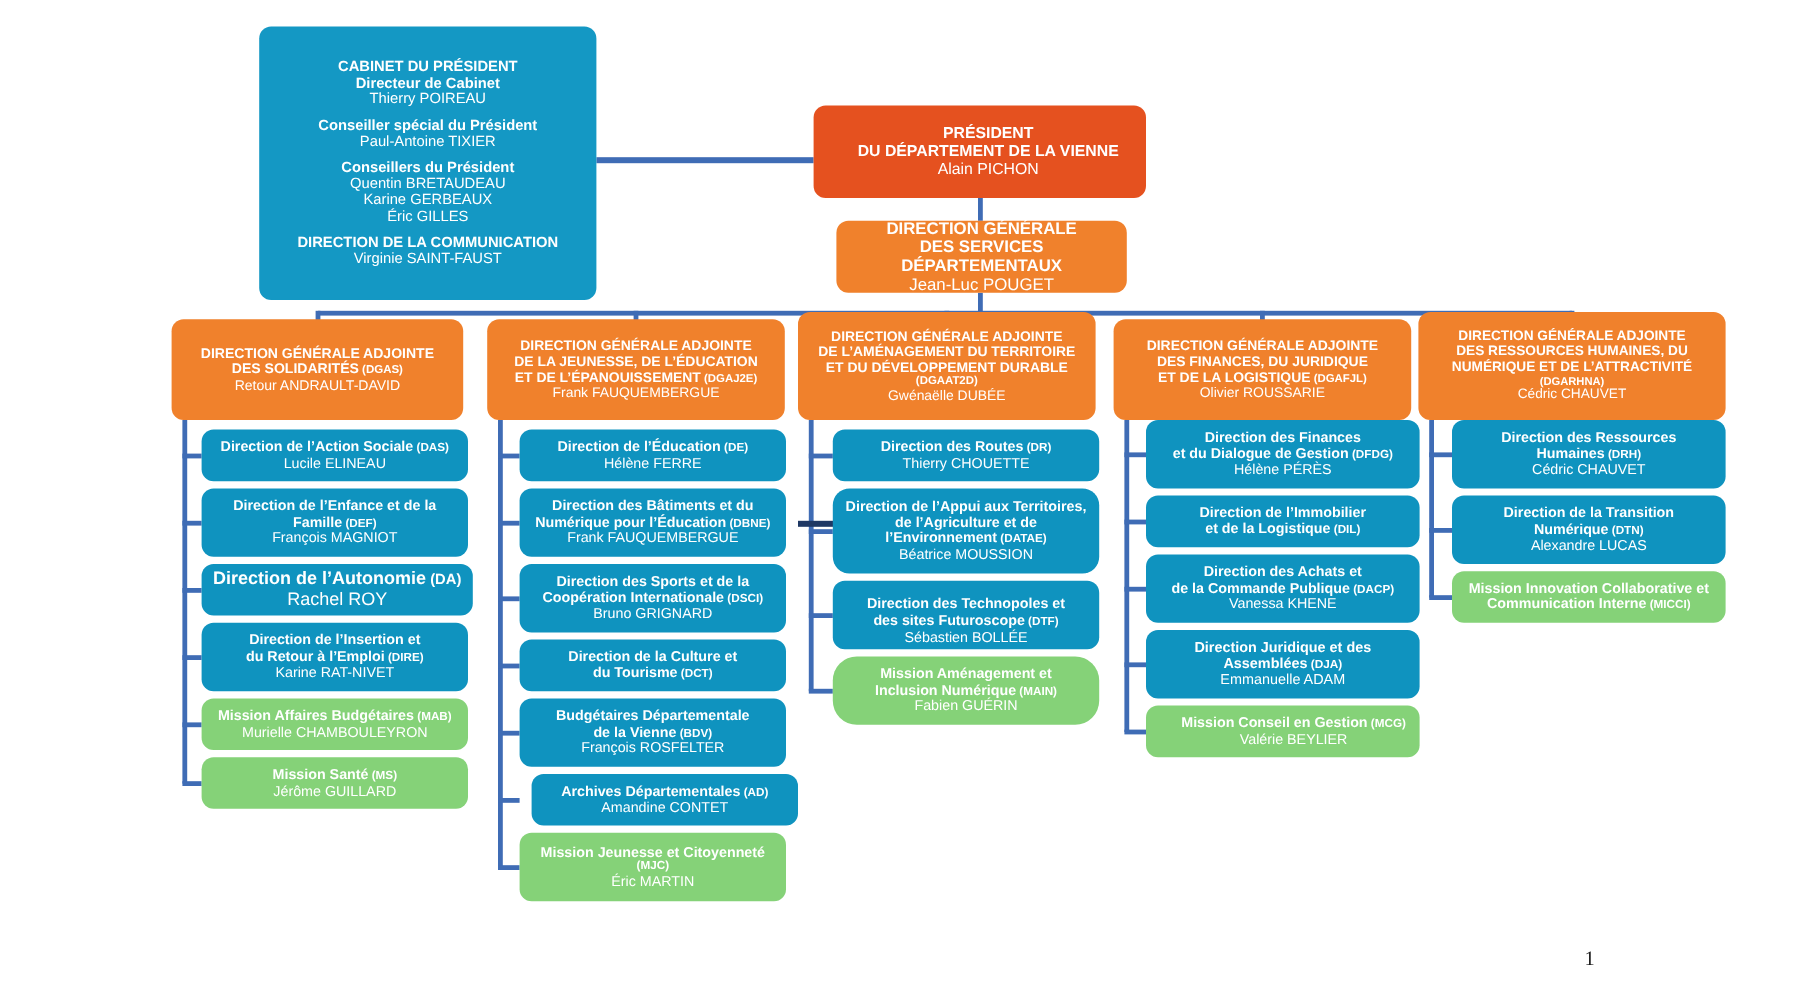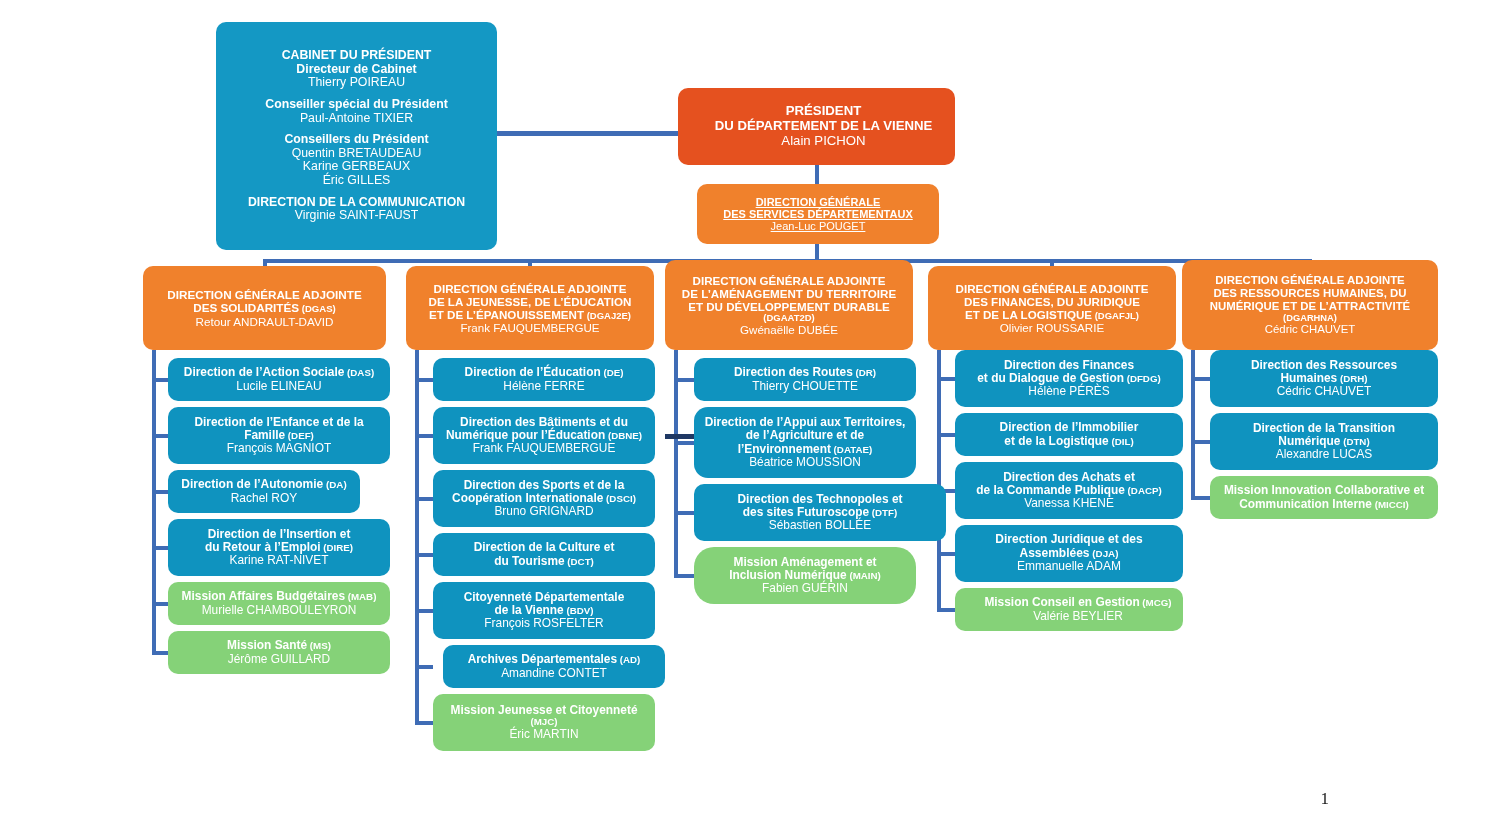--- a/index.html
+++ b/index.html
@@ -99,42 +99,42 @@
       <div class="t">DIRECTION DE LA COMMUNICATION</div>
       <div class="n">Virginie SAINT-FAUST</div>
     </div>
 
   <div class="box c-red" id="president-box" style="left:678px;top:88px;width:277px;height:77px;font-size:13.2px;">
       <div class="t">PRÉSIDENT</div>
       <div class="t">DU DÉPARTEMENT DE LA VIENNE</div>
       <div class="n">Alain PICHON</div>
     </div>
 
-  <div class="box c-orange" id="dgs-box" style="left:697px;top:184px;width:242px;height:60px;font-size:11px;text-decoration:underline;">
+  <div class="box c-orange" id="dgs-box" style="left:697px;top:184px;width:242px;height:60px;font-size:14px;">
       <div class="t">DIRECTION GÉNÉRALE</div>
       <div class="t">DES SERVICES DÉPARTEMENTAUX</div>
       <div class="n">Jean-Luc POUGET</div>
     </div>
 
   <div id="columns">
       <div class="box c-orange" style="left: 143px; top: 266px; width: 243px; height: 84px; font-size: 11.7px;">
         <div class="t">DIRECTION GÉNÉRALE ADJOINTE</div>
         <div class="t">DES SOLIDARITÉS<span class="abbr"> (DGAS)</span></div>
         <div class="n">Retour ANDRAULT-DAVID</div>
       </div>
       <div class="box c-blue" style="left: 168px; top: 358px; width: 222px; height: 43px; font-size: 11.9px;">
         <div class="t">Direction de l’Action Sociale<span class="abbr"> (DAS)</span></div>
         <div class="n">Lucile ELINEAU</div>
       </div>
       <div class="box c-blue" style="left: 168px; top: 407px; width: 222px; height: 57px; font-size: 11.9px;">
         <div class="t">Direction de l’Enfance et de la</div>
         <div class="t">Famille<span class="abbr"> (DEF)</span></div>
         <div class="n">François MAGNIOT</div>
       </div>
-      <div class="box c-blue" style="left: 168px; top: 470px; width: 192px; height: 43px; font-size: 12px;">
+      <div class="box c-blue" style="left: 168px; top: 470px; width: 226px; height: 43px; font-size: 15px;">
         <div class="t">Direction de l’Autonomie<span class="abbr"> (DA)</span></div>
         <div class="n">Rachel ROY</div>
       </div>
       <div class="box c-blue" style="left: 168px; top: 519px; width: 222px; height: 57px; font-size: 11.9px;">
         <div class="t">Direction de l’Insertion et</div>
         <div class="t">du Retour à l’Emploi<span class="abbr"> (DIRE)</span></div>
         <div class="n">Karine RAT-NIVET</div>
       </div>
       <div class="box c-green" style="left: 168px; top: 582px; width: 222px; height: 43px; font-size: 11.9px;">
         <div class="t">Mission Affaires Budgétaires<span class="abbr"> (MAB)</span></div>
@@ -162,21 +162,21 @@
       <div class="box c-blue" style="left: 433px; top: 470px; width: 222px; height: 57px; font-size: 11.9px;">
         <div class="t">Direction des Sports et de la</div>
         <div class="t">Coopération Internationale<span class="abbr"> (DSCI)</span></div>
         <div class="n">Bruno GRIGNARD</div>
       </div>
       <div class="box c-blue" style="left: 433px; top: 533px; width: 222px; height: 43px; font-size: 11.9px;">
         <div class="t">Direction de la Culture et</div>
         <div class="t">du Tourisme<span class="abbr"> (DCT)</span></div>
       </div>
       <div class="box c-blue" style="left: 433px; top: 582px; width: 222px; height: 57px; font-size: 11.9px;">
-        <div class="t">Citoyenneté  Départementale</div>
+        <div class="t">Budgétaires  Départementale</div>
         <div class="t">de la Vienne<span class="abbr"> (BDV)</span></div>
         <div class="n">François ROSFELTER</div>
       </div>
       <div class="box c-blue" style="left: 443px; top: 645px; width: 222px; height: 43px; font-size: 11.9px;">
         <div class="t">Archives Départementales<span class="abbr"> (AD)</span></div>
         <div class="n">Amandine CONTET</div>
       </div>
       <div class="box c-green" style="left: 433px; top: 694px; width: 222px; height: 57px; font-size: 11.9px;">
         <div class="t">Mission Jeunesse et Citoyenneté</div>
         <div class="abbr">(MJC)</div>
@@ -192,21 +192,21 @@
       <div class="box c-blue" style="left: 694px; top: 358px; width: 222px; height: 43px; font-size: 11.9px;">
         <div class="t">Direction des Routes<span class="abbr"> (DR)</span></div>
         <div class="n">Thierry CHOUETTE</div>
       </div>
       <div class="box c-blue" style="left: 694px; top: 407px; width: 222px; height: 71px; font-size: 11.9px; border-radius: 14px;">
         <div class="t">Direction de l’Appui aux Territoires,</div>
         <div class="t">de l’Agriculture et de</div>
         <div class="t">l’Environnement<span class="abbr"> (DATAE)</span></div>
         <div class="n">Béatrice MOUSSION</div>
       </div>
-      <div class="box c-blue" style="left: 694px; top: 484px; width: 252px; height: 57px; font-size: 11.9px;">
+      <div class="box c-blue" style="left: 694px; top: 484px; width: 222px; height: 57px; font-size: 11.9px; justify-content: flex-end;">
         <div class="t">Direction des Technopoles et</div>
         <div class="t">des sites Futuroscope<span class="abbr"> (DTF)</span></div>
         <div class="n">Sébastien BOLLÉE</div>
       </div>
       <div class="box c-green" style="left: 694px; top: 547px; width: 222px; height: 57px; font-size: 11.9px; border-radius: 20px;">
         <div class="t">Mission Aménagement et</div>
         <div class="t">Inclusion Numérique<span class="abbr"> (MAIN)</span></div>
         <div class="n">Fabien GUÉRIN</div>
       </div>
       <div class="box c-orange" style="left: 928px; top: 266px; width: 248px; height: 84px; font-size: 11.6px;">

